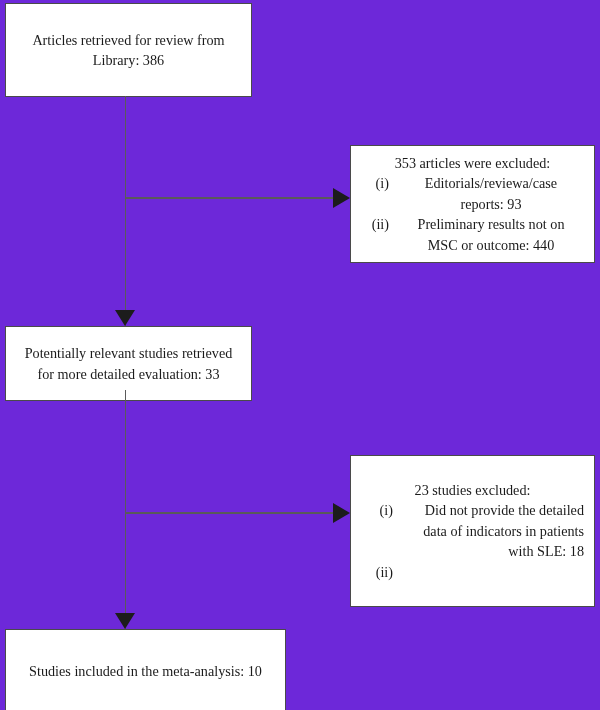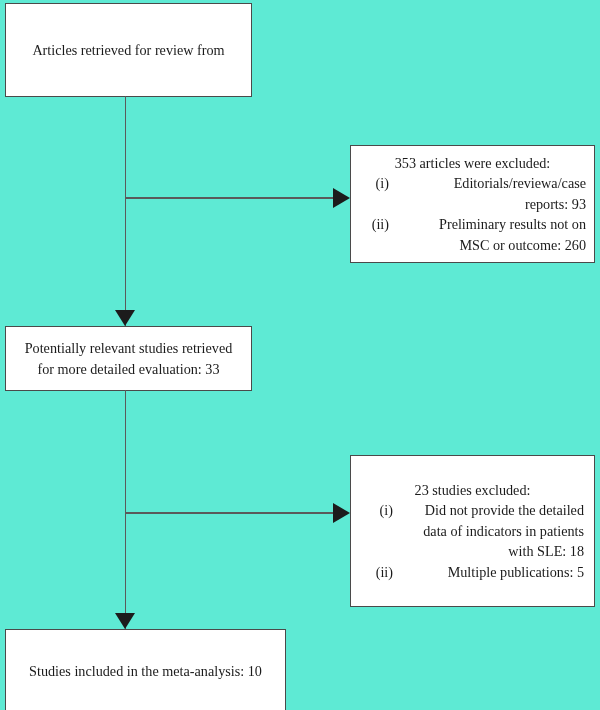--- a/index.html
+++ b/index.html
@@ -4,21 +4,21 @@
 <style>
   html, body {
     margin: 0;
     padding: 0;
     background: #ffffff;
   }
   #canvas {
     position: relative;
     width: 600px;
     height: 710px;
-    background: #5eead4;
+    background: #6d28d9;
     overflow: hidden;
     font-family: "Liberation Serif", "DejaVu Serif", serif;
     color: #1a1a1a;
     text-decoration: underline;
   }
 
   
   .node {
     position: absolute;
     box-sizing: border-box;
@@ -29,38 +29,38 @@
     justify-content: center;
     font-size: 14.2px;
     line-height: 1.44;
     color: #1a1a1a;
   }
   .node .line { display: block; }
   .center { text-align: center; }
 
   #node-source   { left: 5px;   top: 3px;   width: 247px; height: 94px;  padding: 0 6px; }
   #node-excl-1   { left: 350px; top: 145px; width: 245px; height: 118px; padding: 0 8px; }
-  #node-relevant { left: 5px;   top: 326px; width: 247px; height: 65px;  padding: 8px 6px; }
+  #node-relevant { left: 5px;   top: 326px; width: 247px; height: 75px;  padding: 8px 6px; }
   #node-excl-2   { left: 350px; top: 455px; width: 245px; height: 152px; padding: 0 10px; }
   #node-included { left: 5px;   top: 629px; width: 281px; height: 84px;  padding: 0 6px; }
 
   
   .list-c { margin: 0; padding: 0; }
   .list-c .item {
     display: flex;
     align-items: flex-start;
     justify-content: flex-start;
   }
   .list-c .marker {
     flex: 0 0 30px;
     text-align: right;
     padding-right: 7px;
     white-space: nowrap;
   }
-  .list-c .body { flex: 1 1 auto; text-align: right; }
+  .list-c .body { flex: 1 1 auto; text-align: center; }
 
   
   .list-l { margin: 0; padding: 0; }
   .list-l .item {
     display: flex;
     align-items: flex-start;
   }
   .list-l .marker {
     flex: 0 0 32px;
     text-align: right;
@@ -113,20 +113,21 @@
   #arrowhead-down-1 { left: 115px; top: 310px; }
   #arrowhead-down-2 { left: 115px; top: 613px; }
 </style>
 </head>
 <body>
 
 <div id="canvas">
 
   <div class="node center" id="node-source">
     <span class="line">Articles retrieved for review from</span>
+    <span class="line">Library: 386</span>
   </div>
 
   <div class="vline" id="trunk-1"></div>
   <div class="arrow-down" id="arrowhead-down-1"></div>
 
   <div class="hline" id="branch-1"></div>
   <div class="arrow-right" id="arrowhead-1"></div>
 
   <div class="node" id="node-excl-1">
     <span class="line center">353 articles were excluded:</span>
@@ -135,21 +136,21 @@
         <span class="marker">(i)</span>
         <span class="body">
           <span class="line">Editorials/reviewa/case</span>
           <span class="line">reports: 93</span>
         </span>
       </div>
       <div class="item">
         <span class="marker">(ii)</span>
         <span class="body">
           <span class="line">Preliminary results not on</span>
-          <span class="line">MSC or outcome: 260</span>
+          <span class="line">MSC or outcome: 440</span>
         </span>
       </div>
     </div>
   </div>
 
   <div class="node center" id="node-relevant">
     <span class="line">Potentially relevant studies retrieved</span>
     <span class="line">for more detailed evaluation: 33</span>
   </div>
 
@@ -165,23 +166,20 @@
       <div class="item">
         <span class="marker">(i)</span>
         <span class="body">
           <span class="line">Did not provide the detailed</span>
           <span class="line">data of indicators in patients</span>
           <span class="line">with SLE: 18</span>
         </span>
       </div>
       <div class="item">
         <span class="marker">(ii)</span>
-        <span class="body">
-          <span class="line">Multiple publications: 5</span>
-        </span>
       </div>
     </div>
   </div>
 
   <div class="node center" id="node-included">
     <span class="line">Studies included in the meta-analysis: 10</span>
   </div>
 
 </div>
 

